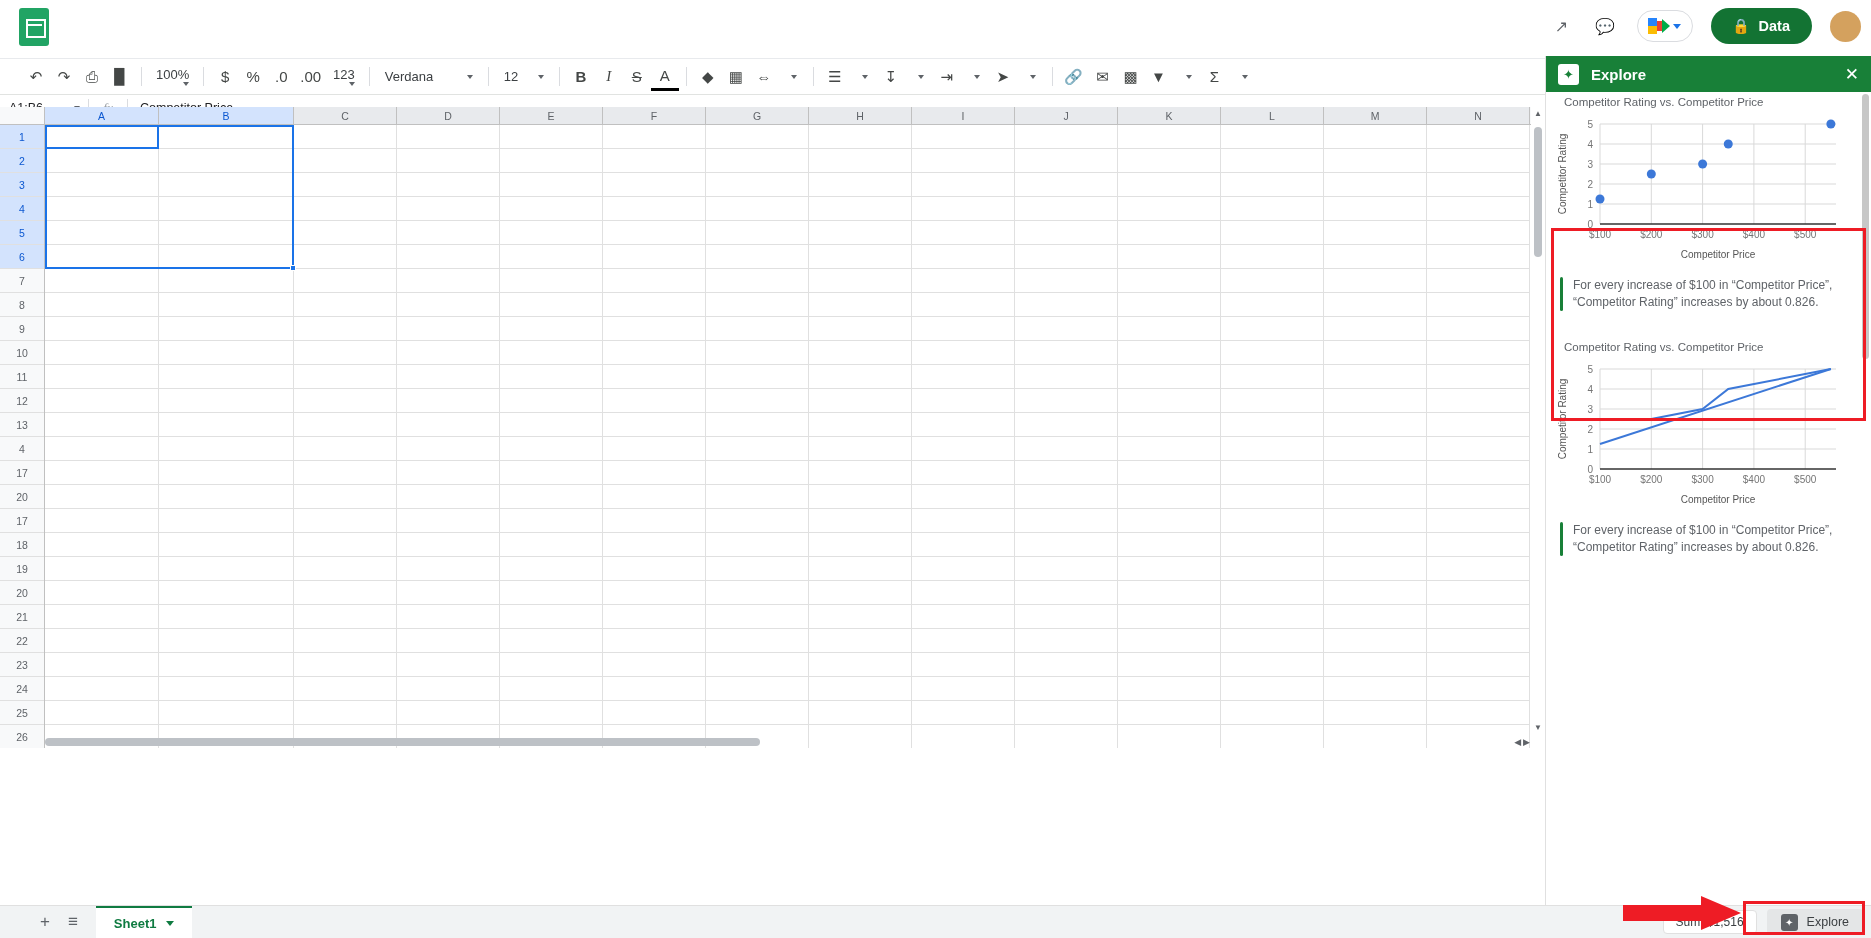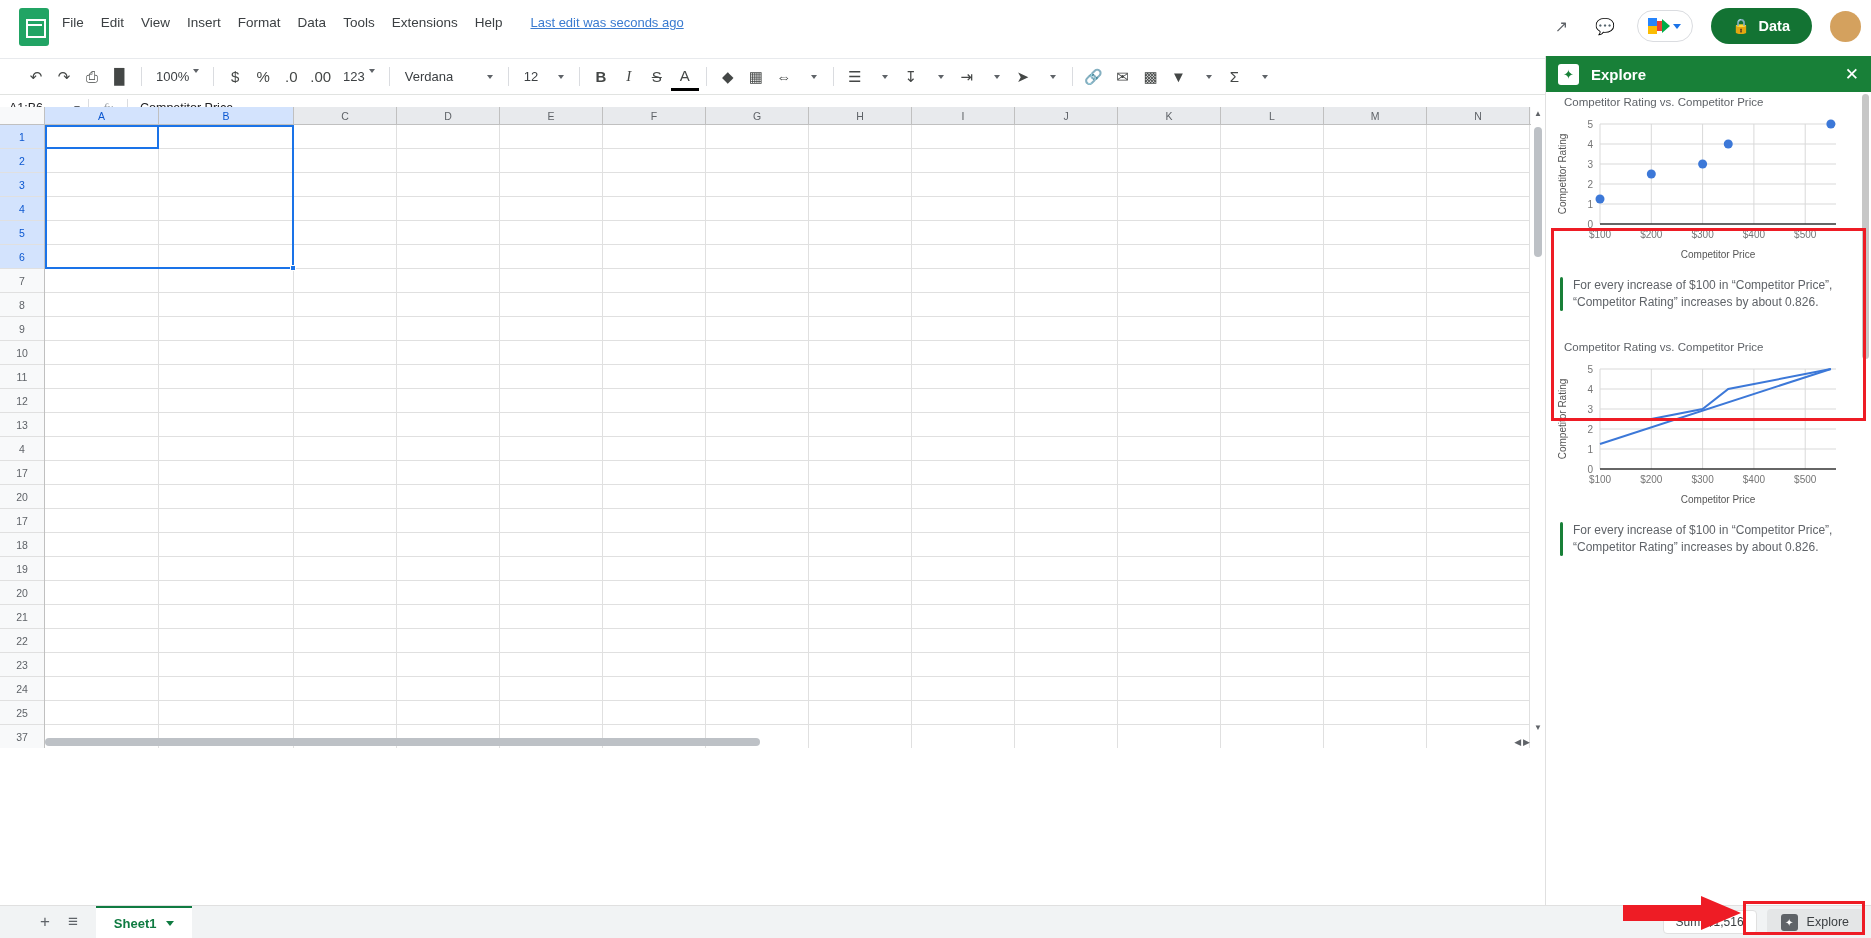--- a/index.html
+++ b/index.html
@@ -37,21 +37,21 @@
   .sharebtn { background:#137333; color:#fff; height:36px; border-radius:18px; display:flex; align-items:center; gap:8px; padding:0 22px; font-size:14.5px; font-weight:600; cursor:pointer;}
   .avatar { width:31px; height:31px; border-radius:50%; background:#d4a15e; cursor:pointer;}
 
   
   .toolbar { height:36px; background:#fff; display:flex; align-items:center; gap:0; padding-left:22px; position:relative;
              border-top:1px solid #e8eaed; }
   .tb { height:28px; min-width:28px; display:flex; align-items:center; justify-content:center; color:#444746; font-size:15px; cursor:pointer; padding:0 5px;}
   .tbsep { width:1px; height:19px; background:#dadce0; margin:0 7px; }
   .tbtext { font-size:13px; color:#3c4043; }
   .caret { width:0;height:0;border-left:3.5px solid transparent;border-right:3.5px solid transparent;border-top:4px solid #5f6368; margin-left:4px;}
-  .zoombox { display:flex;align-items:flex-start; padding:0 7px; cursor:pointer;}
+  .zoombox { display:flex;align-items:flex-end; padding:0 7px; cursor:pointer;flex-direction:column;}
   .fontbox { display:flex;align-items:center;justify-content:space-between; width:104px; padding:0 8px; cursor:pointer;}
   .sizebox { display:flex;align-items:center;justify-content:space-between; width:56px; padding:0 8px; cursor:pointer;}
   .collapse { position:absolute; right:18px; top:7px; color:#444746; font-size:15px; cursor:pointer;}
 
   
   .fbar { height:27px; display:flex; align-items:center; border-top:1px solid #e1e3e1; border-bottom:1px solid #e1e3e1; background:#fff;}
   .namebox { width:88px; height:100%; display:flex; align-items:center; justify-content:space-between; padding:0 8px 0 9px; font-size:12.5px; color:#202124; cursor:pointer;}
   .fsep { width:1px; height:17px; background:#dadce0; }
   .fx { width:38px; text-align:center; font-size:13.5px; color:#9aa0a6; font-style:italic; font-family:"Liberation Serif", serif;}
   .finput { flex:1; font-size:12.5px; color:#202124; padding-left:12px; }
@@ -128,32 +128,20 @@
   .redarrow { position:absolute; right:128px; bottom:8px; z-index:41; pointer-events:none;}
 </style>
 </head>
 <body>
 
 <div class="topbar">
   <div class="logo">
       <div class="logo-box"></div>
     </div>
   <div class="titleblock">
-    <div class="menubar">
-      <span>File</span>
-      <span>Edit</span>
-      <span>View</span>
-      <span>Insert</span>
-      <span>Format</span>
-      <span>Data</span>
-      <span>Tools</span>
-      <span>Extensions</span>
-      <span>Help</span>
-      <span class="lastedit">Last edit was seconds ago</span>
-    </div>
   </div>
   <div class="topright">
     <div class="tr-icon">↗</div>
     <div class="tr-icon">💬</div>
     <div class="meetpill">
       <span class="meet-ico">
           <i class="g1"></i>
           <i class="g2"></i>
           <i class="g3"></i>
           <i class="g4"></i>
@@ -292,21 +280,21 @@
         <div class="rh">20</div>
         <div class="rh">17</div>
         <div class="rh">18</div>
         <div class="rh">19</div>
         <div class="rh">20</div>
         <div class="rh">21</div>
         <div class="rh">22</div>
         <div class="rh">23</div>
         <div class="rh">24</div>
         <div class="rh">25</div>
-        <div class="rh">37</div>
+        <div class="rh">26</div>
       </div>
     <div class="cells" id="cells">
         <div class="grow">
           <div class="gc" style="width: 114px;"></div>
           <div class="gc" style="width: 135px;"></div>
           <div class="gc" style="width: 103px;"></div>
           <div class="gc" style="width: 103px;"></div>
           <div class="gc" style="width: 103px;"></div>
           <div class="gc" style="width: 103px;"></div>
           <div class="gc" style="width: 103px;"></div>

